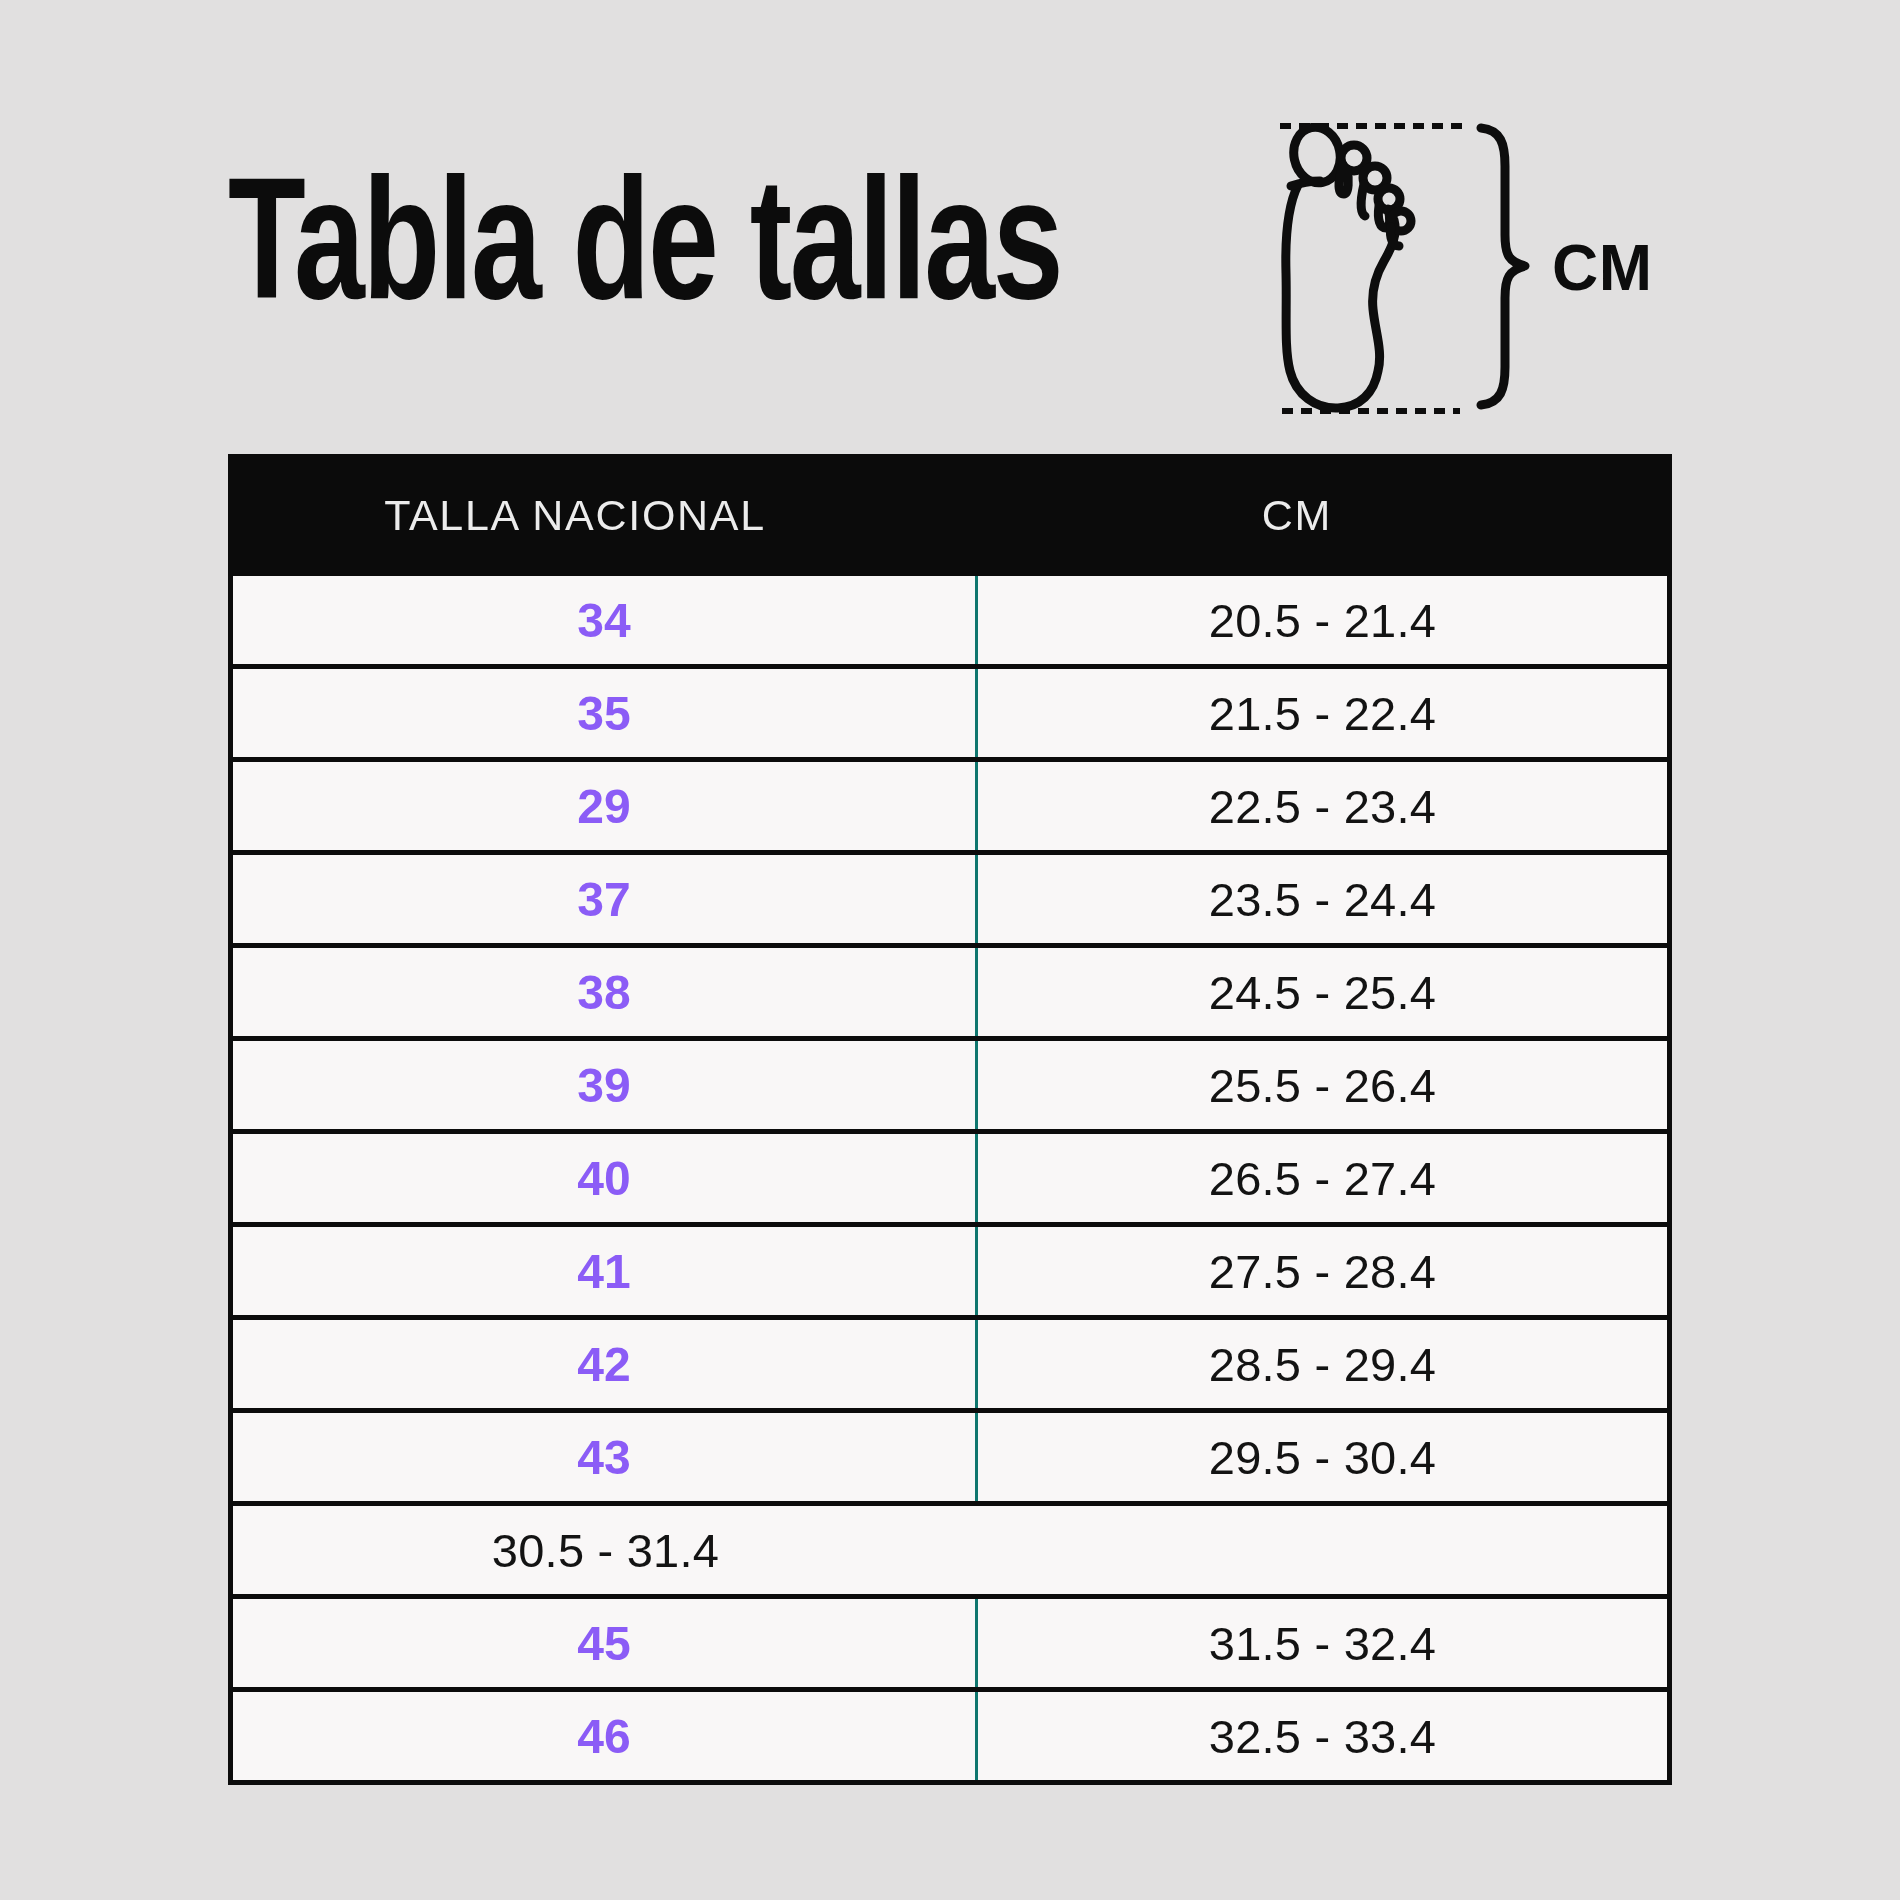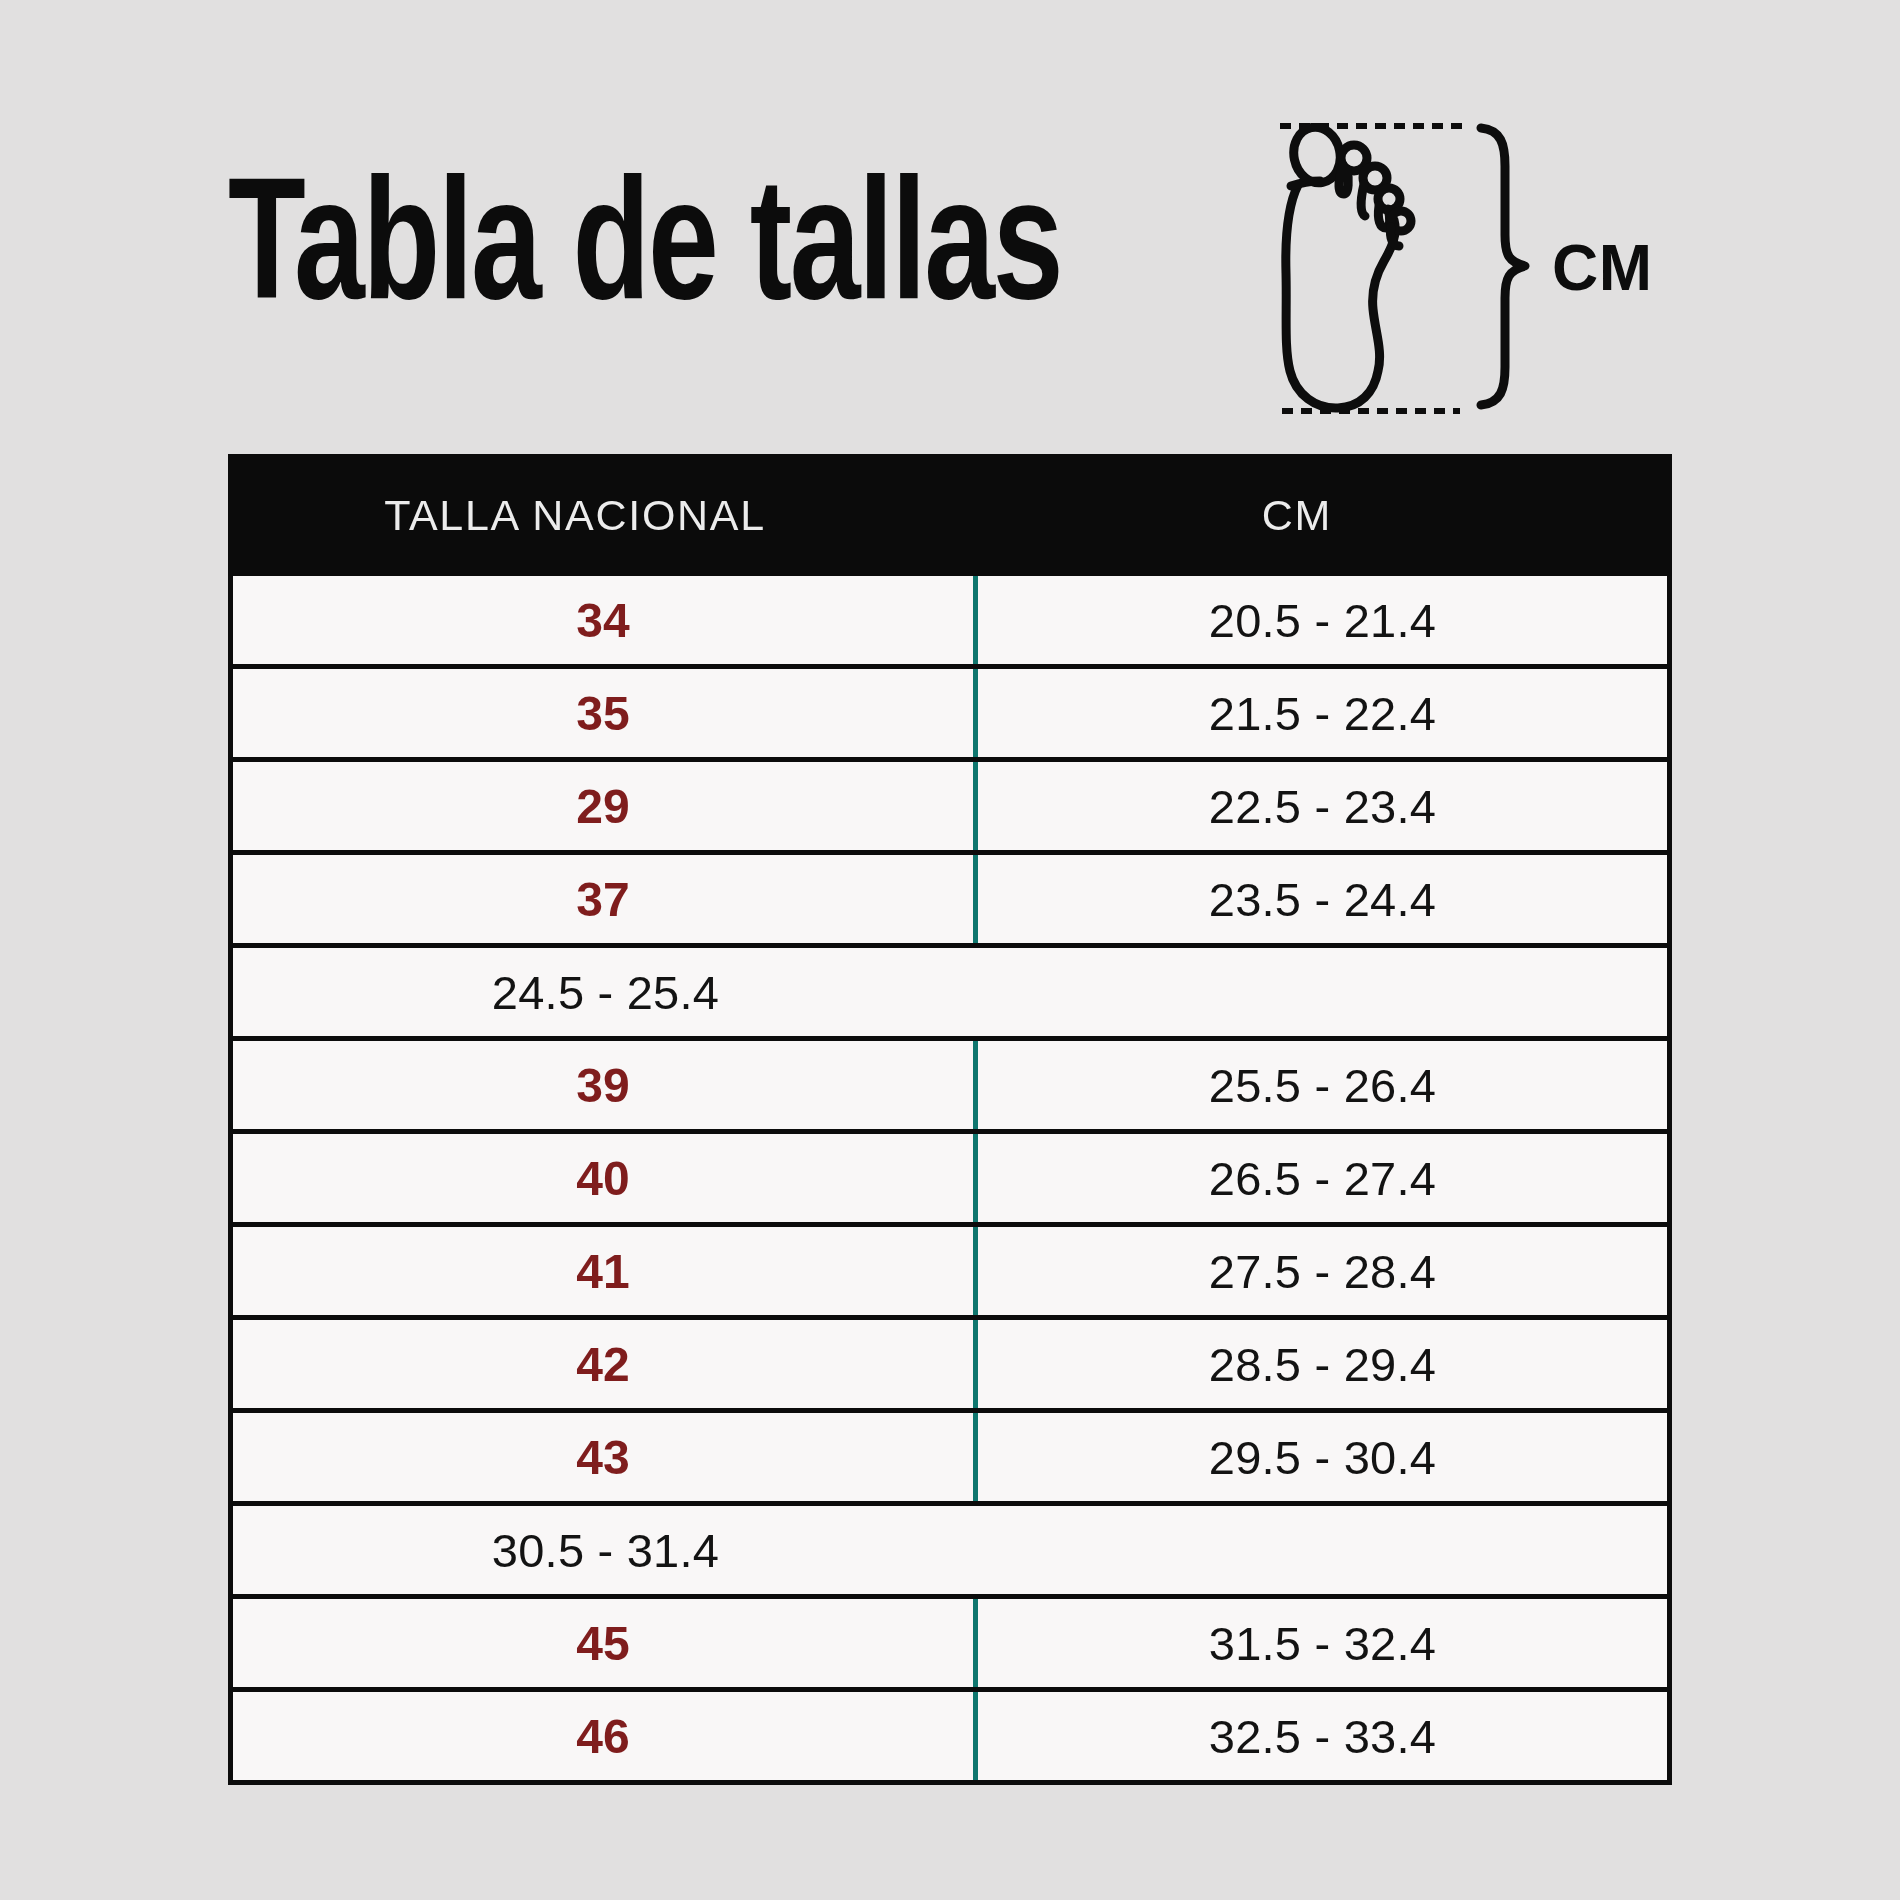--- a/index.html
+++ b/index.html
@@ -88,24 +88,24 @@
     height: 93px;
     border-bottom: 5px solid #0c0c0c;
   }
   .table-row .cell {
     display: flex;
     align-items: center;
     justify-content: center;
   }
   .table-row .col-size {
     width: 805px;
-    border-right: 5px solid #0f766e;
+    border-right: 3px solid #0f766e;
     font-weight: 700;
     font-size: 48px;
-    color: #7f1d1d;
+    color: #8b5cf6;
   }
   .table-row .col-range {
     width: 745px;
     font-size: 47px;
     font-weight: 400;
     color: #131313;
     letter-spacing: 0.005em;
   }
 </style>
 </head>
@@ -169,20 +169,21 @@
     <div class="cell col-size">29</div>
     <div class="cell col-range">22.5 - 23.4</div>
   </div>
 
   <div class="table-row">
     <div class="cell col-size">37</div>
     <div class="cell col-range">23.5 - 24.4</div>
   </div>
 
   <div class="table-row">
+    <div class="cell col-size">38</div>
     <div class="cell col-range">24.5 - 25.4</div>
   </div>
 
   <div class="table-row">
     <div class="cell col-size">39</div>
     <div class="cell col-range">25.5 - 26.4</div>
   </div>
 
   <div class="table-row">
     <div class="cell col-size">40</div>

